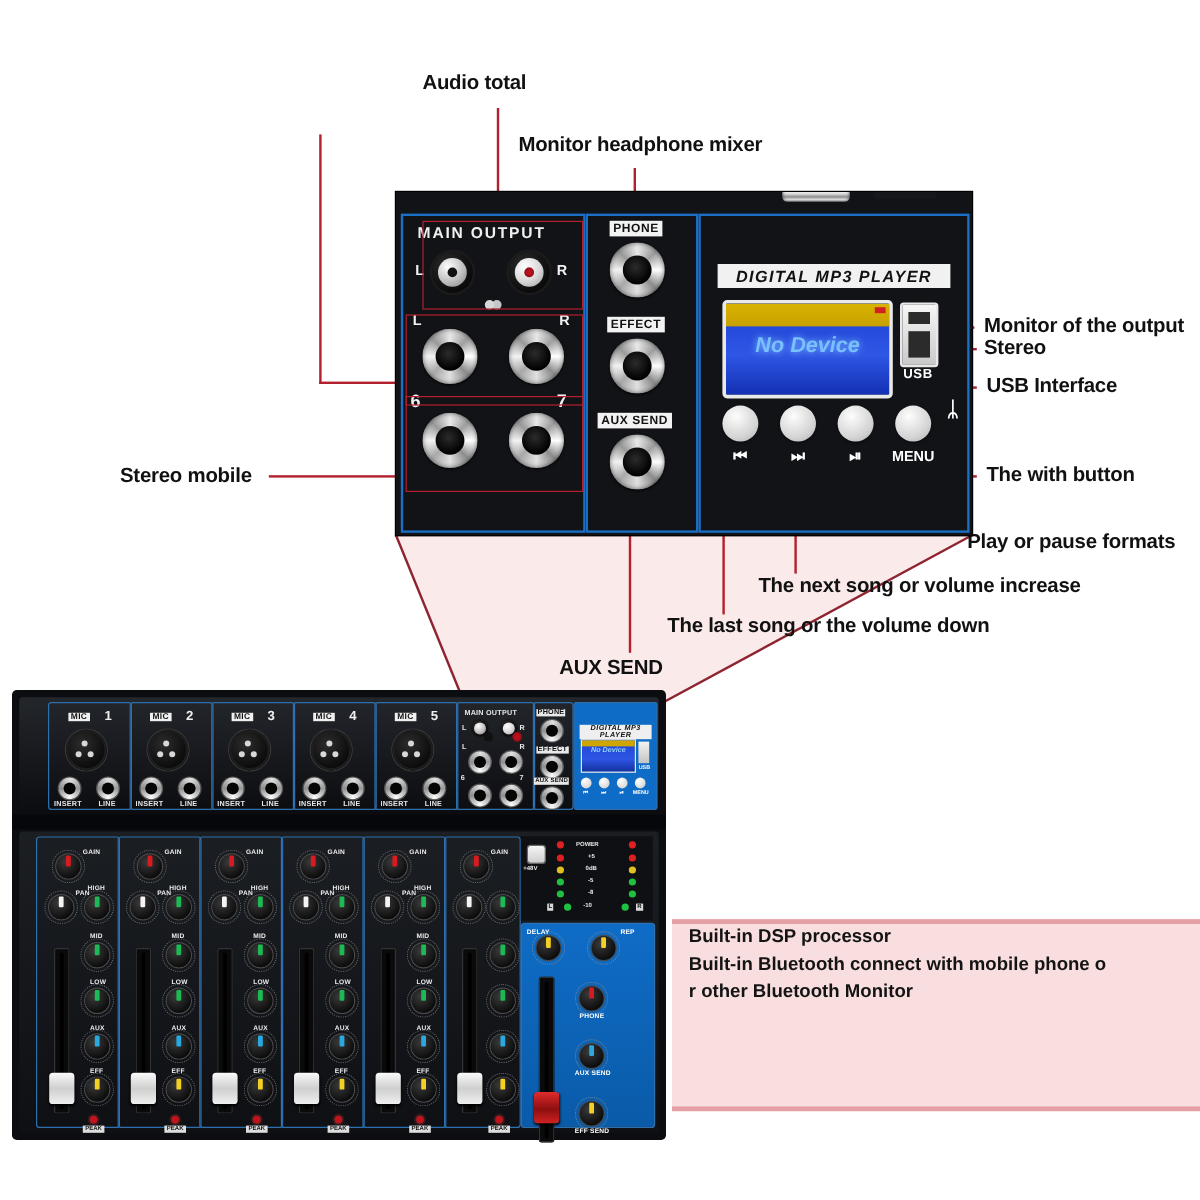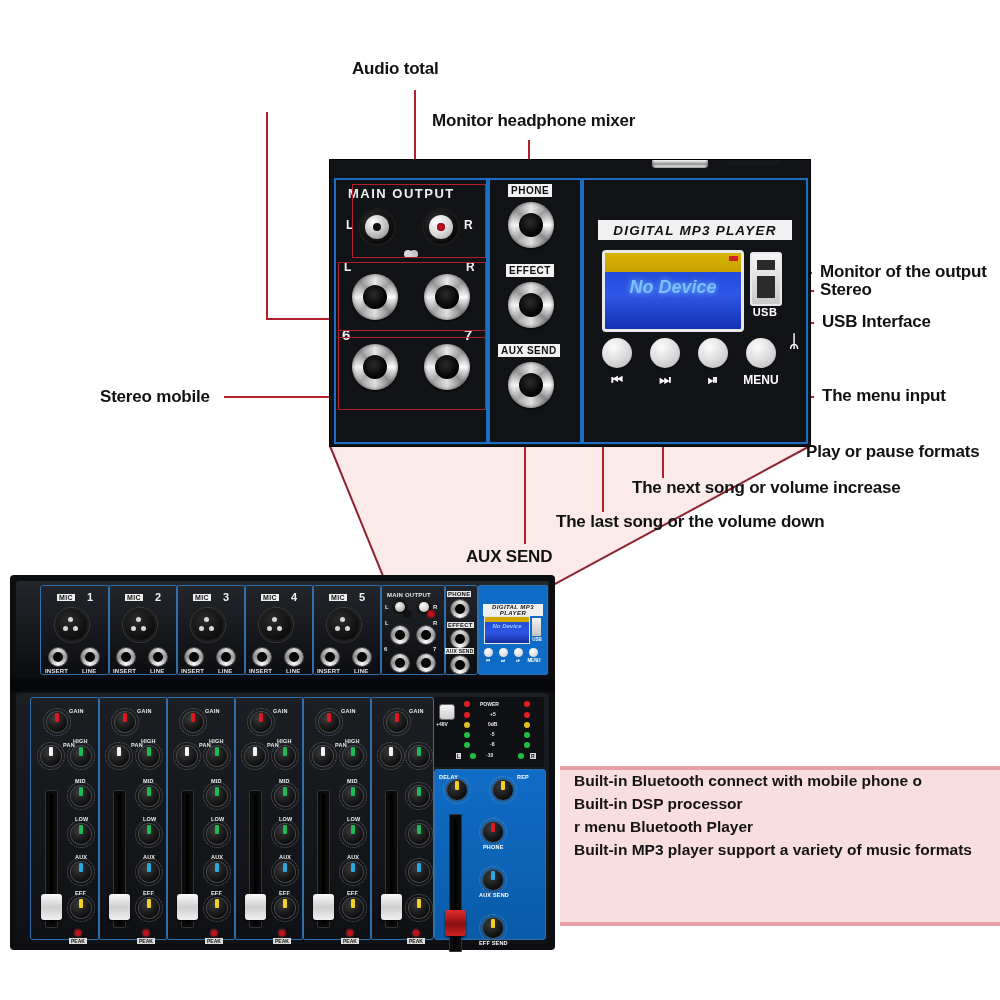--- a/index.html
+++ b/index.html
@@ -242,21 +242,21 @@
   <div class="lead v" style="left:602px;top:404px;height:108px;"></div>
 
   <div class="lead v" style="left:524px;top:404px;height:140px;"></div>
 
   <div class="callout" style="left:352px;top:60px;">Audio total</div>
   <div class="callout" style="left:432px;top:112px;">Monitor headphone mixer</div>
   <div class="callout" style="left:100px;top:388px;">Stereo mobile</div>
   <div class="callout" style="left:820px;top:263px;">Monitor of the output</div>
   <div class="callout" style="left:820px;top:281px;">Stereo</div>
   <div class="callout" style="left:822px;top:313px;">USB Interface</div>
-  <div class="callout" style="left:822px;top:387px;">The menu input</div>
+  <div class="callout" style="left:822px;top:387px;">The with button</div>
   <div class="callout" style="left:806px;top:443px;">Play or pause formats</div>
   <div class="callout" style="left:632px;top:479px;">The next song or volume increase</div>
   <div class="callout" style="left:556px;top:513px;">The last song or the volume down</div>
   <div class="callout" style="left:466px;top:548px;">AUX SEND</div>
 
   <div id="detail">
 
     <div id="topjack"></div>
     <div id="topblock"></div>
 
@@ -777,19 +777,18 @@
         <div class="fader main" style="left:14px;top:44px;height:138px;">
           <div class="slot"></div>
             <div class="cap" style="top:96px;"></div>
         </div>
         <div class="mainlbl" style="left:42px;top:186px;">MAIN</div>
       </div>
     </div>
   </div>
 
   <div id="promo">
+    <p>Built-in DSP processor</p>
     <p>Built-in Bluetooth connect with mobile phone o</p>
-    <p>Built-in DSP processor</p>
-    <p>r menu Bluetooth Player</p>
-    <p>Built-in MP3 player support a variety of music formats</p>
+    <p>r other Bluetooth Monitor</p>
   </div>
 
 </div>
 
 </body></html>

